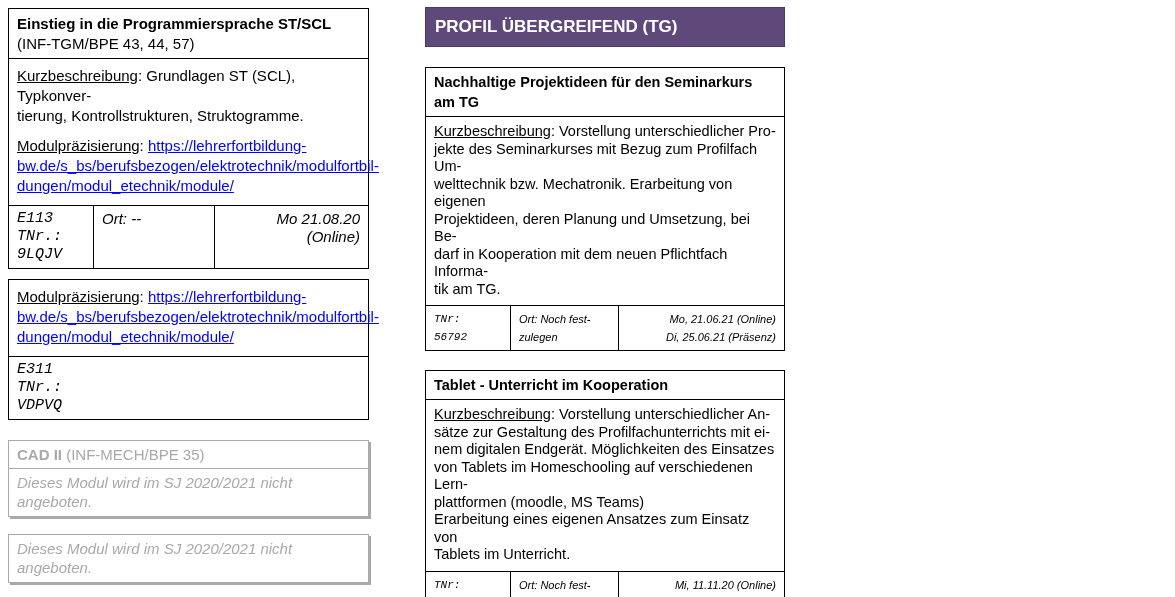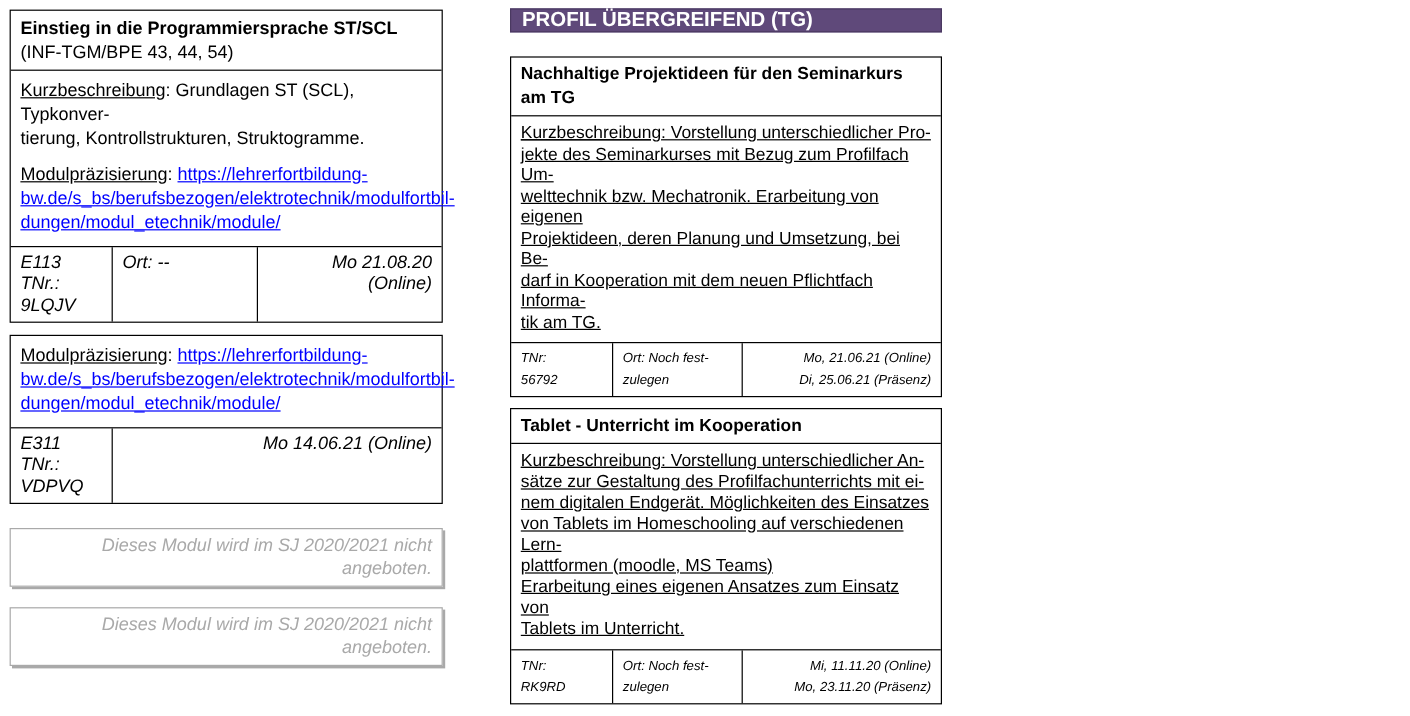--- a/index.html
+++ b/index.html
@@ -12,21 +12,21 @@
     color: #000000;
     font-size: 15px;
     overflow: hidden;
   }
   .col-left  { position: absolute; left: 8px;  top: 8px;  width: 361px; }
   .col-right { position: absolute; left: 425px; top: 7px; width: 360px; }
 
   
   .mbox { border: 1px solid #000; background: #fff; box-sizing: border-box; }
   .mb10 { margin-bottom: 10px; }
-  .mb19 { margin-bottom: 9px; }
+  .mb19 { margin-bottom: 19px; }
   .mb20 { margin-bottom: 20px; }
   .mb17 { margin-bottom: 17px; }
 
   .mtitle {
     padding: 5px 8px 4px 8px;
     font-weight: bold;
     line-height: 20px;
     border-bottom: 1px solid #000;
   }
   .sub { font-weight: normal; }
@@ -38,36 +38,36 @@
     border-bottom: 1px solid #000;
   }
   .para { margin: 0; white-space: pre-line; }
   .para + .para { margin-top: 10px; }
   .ul { text-decoration: underline; }
   .link { color: #0000ff; text-decoration: underline; cursor: pointer; }
 
   .srow { display: flex; font-style: italic; }
   .cell { padding: 4px 8px; line-height: 18px; box-sizing: border-box; }
   .cell + .cell { border-left: 1px solid #000; }
-  .c1 { width: 84px;  flex: none; }
+  .c1 { width: 84px;  flex: none; font-family: Liberation Mono, monospace; }
   .c2 { width: 121px; flex: none; }
   .c3 { flex: 1; }
   .pre    { white-space: pre-line; }
   .right  { text-align: right; }
   .center { }
 
   
   .rbox .mtitle { font-size: 14.5px; padding: 4px 8px; }
-  .rbox .mdesc  { font-size: 14.5px; line-height: 17.5px; padding: 6px 8px 7px 8px; text-decoration: underline; }
+  .rbox .mdesc  { font-size: 14.5px; line-height: 17.5px; padding: 6px 8px 7px 8px; }
   .rbox .cell   { font-size: 11px; line-height: 18px; }
   .rbox .c2     { width: 108px; }
 
   
   .band {
-    height: 20px;
+    height: 40px;
     background: #5f497a;
     border: 1px solid #4a3961;
     box-sizing: border-box;
     color: #ffffff;
     font-weight: bold;
     font-size: 17px;
     display: flex;
     align-items: center;
     padding-left: 9px;
     margin-bottom: 20px;
@@ -75,33 +75,33 @@
 
   
   .gbox {
     border: 1px solid #a9a9a9;
     box-shadow: 2px 2px 0 #a9a9a9;
     color: #a9a9a9;
     box-sizing: border-box;
   }
   .gtitle { padding: 4px 8px; line-height: 19px; border-bottom: 1px solid #a9a9a9; }
   .gtitle .b { font-weight: bold; }
-  .gmsg { padding: 4px 8px 5px 8px; font-style: italic; text-align: right; line-height: 19px; }
+  .gmsg { padding: 4px 8px 5px 8px; font-style: italic; text-align: left; line-height: 19px; }
 </style>
 </head>
 <body>
 
 <div class="page">
 
   <div class="col-left">
 
     <section class="mbox mb10">
       <div class="mtitle">
         <span class="block">Einstieg in die Programmiersprache ST/SCL</span>
-        <span class="sub block">(INF-TGM/BPE 43, 44, 54)</span>
+        <span class="sub block">(INF-TGM/BPE 43, 44, 57)</span>
       </div>
       <div class="mdesc">
         <p class="para"><span class="ul">Kurzbeschreibung</span><span>: Grundlagen ST (SCL), Typkonver-
 tierung, Kontrollstrukturen, Struktogramme.</span></p>
         <p class="para"><span class="ul">Modulpräzisierung</span><span>: </span><a class="link" href="#">https://lehrerfortbildung-
 bw.de/s_bs/berufsbezogen/elektrotechnik/modulfortbil-
 dungen/modul_etechnik/module/</a></p>
       </div>
       <div class="srow">
         <div class="cell c1 pre">E113
@@ -115,25 +115,28 @@
     <section class="mbox mb20">
       <div class="mdesc">
         <p class="para"><span class="ul">Modulpräzisierung</span><span>: </span><a class="link" href="#">https://lehrerfortbildung-
 bw.de/s_bs/berufsbezogen/elektrotechnik/modulfortbil-
 dungen/modul_etechnik/module/</a></p>
       </div>
       <div class="srow">
         <div class="cell c1 pre">E311
 TNr.:
 VDPVQ</div>
-        <div class="cell c3 pre right">Mo 14.06.21 (Online)</div>
       </div>
     </section>
 
     <section class="gbox mb17">
+      <div class="gtitle">
+        <span class="b">CAD II</span>
+        <span>(INF-MECH/BPE 35)</span>
+      </div>
       <div class="gmsg">Dieses Modul wird im SJ 2020/2021 nicht angeboten.</div>
     </section>
 
     <section class="gbox mb17">
       <div class="gmsg">Dieses Modul wird im SJ 2020/2021 nicht angeboten.</div>
     </section>
 
   </div>
 
   <div class="col-right">

